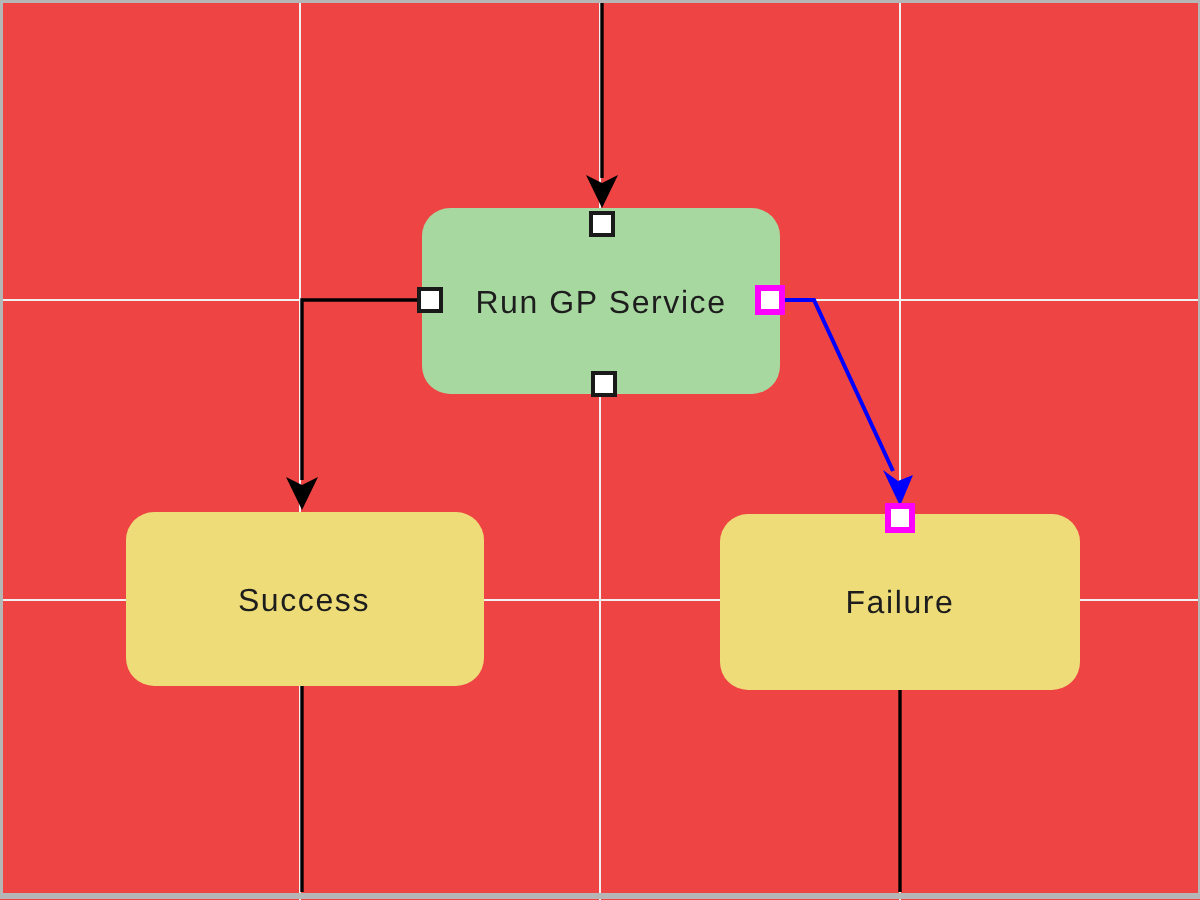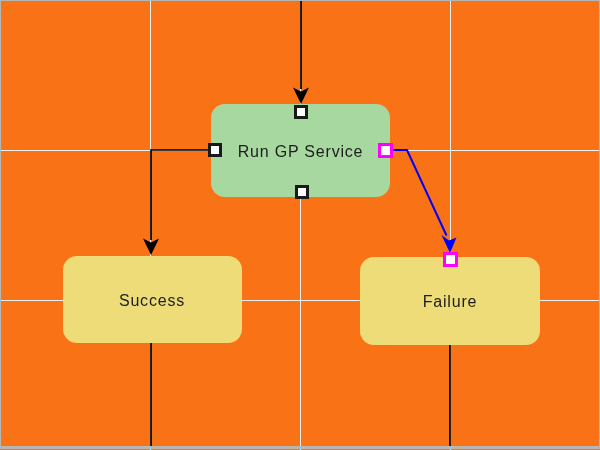--- a/index.html
+++ b/index.html
@@ -1,20 +1,20 @@
 <!DOCTYPE html>
 <html><head>
 <meta charset="utf-8">
 <style>
   html, body { margin: 0; padding: 0; background: #ffffff; }
   .frame {
     position: relative;
     width: 600px;
     height: 450px;
-    background: #f97316;
+    background: #ef4444;
     overflow: hidden;
     font-family: "Liberation Sans", sans-serif;
   }
   svg { display: block; }
   .grid-line { stroke-width: 1; shape-rendering: crispEdges; }
   .edge { fill: none; stroke-width: 1.7; }
   .edge-selected { fill: none; stroke-width: 2; }
   .arrowhead { stroke: none; }
   .port { fill: #ffffff; stroke-width: 2.4; shape-rendering: crispEdges; }
   .port-selected { fill: #ffffff; stroke-width: 3; shape-rendering: crispEdges; }

